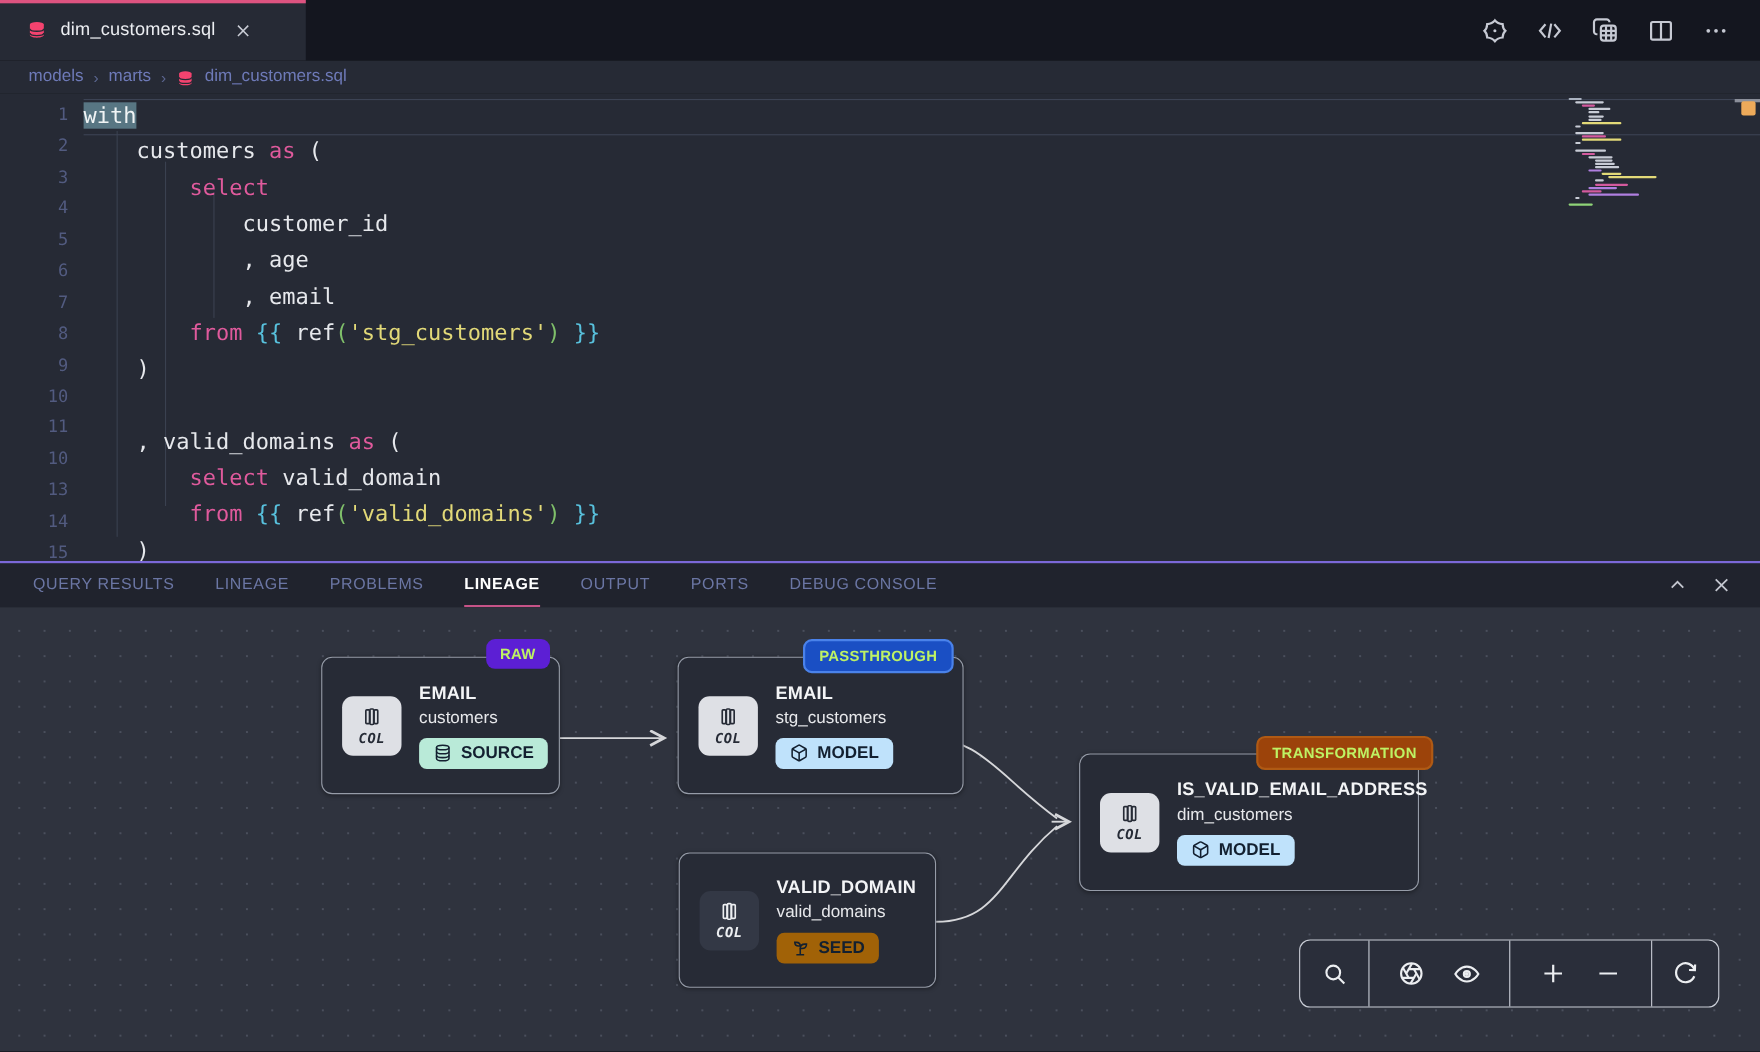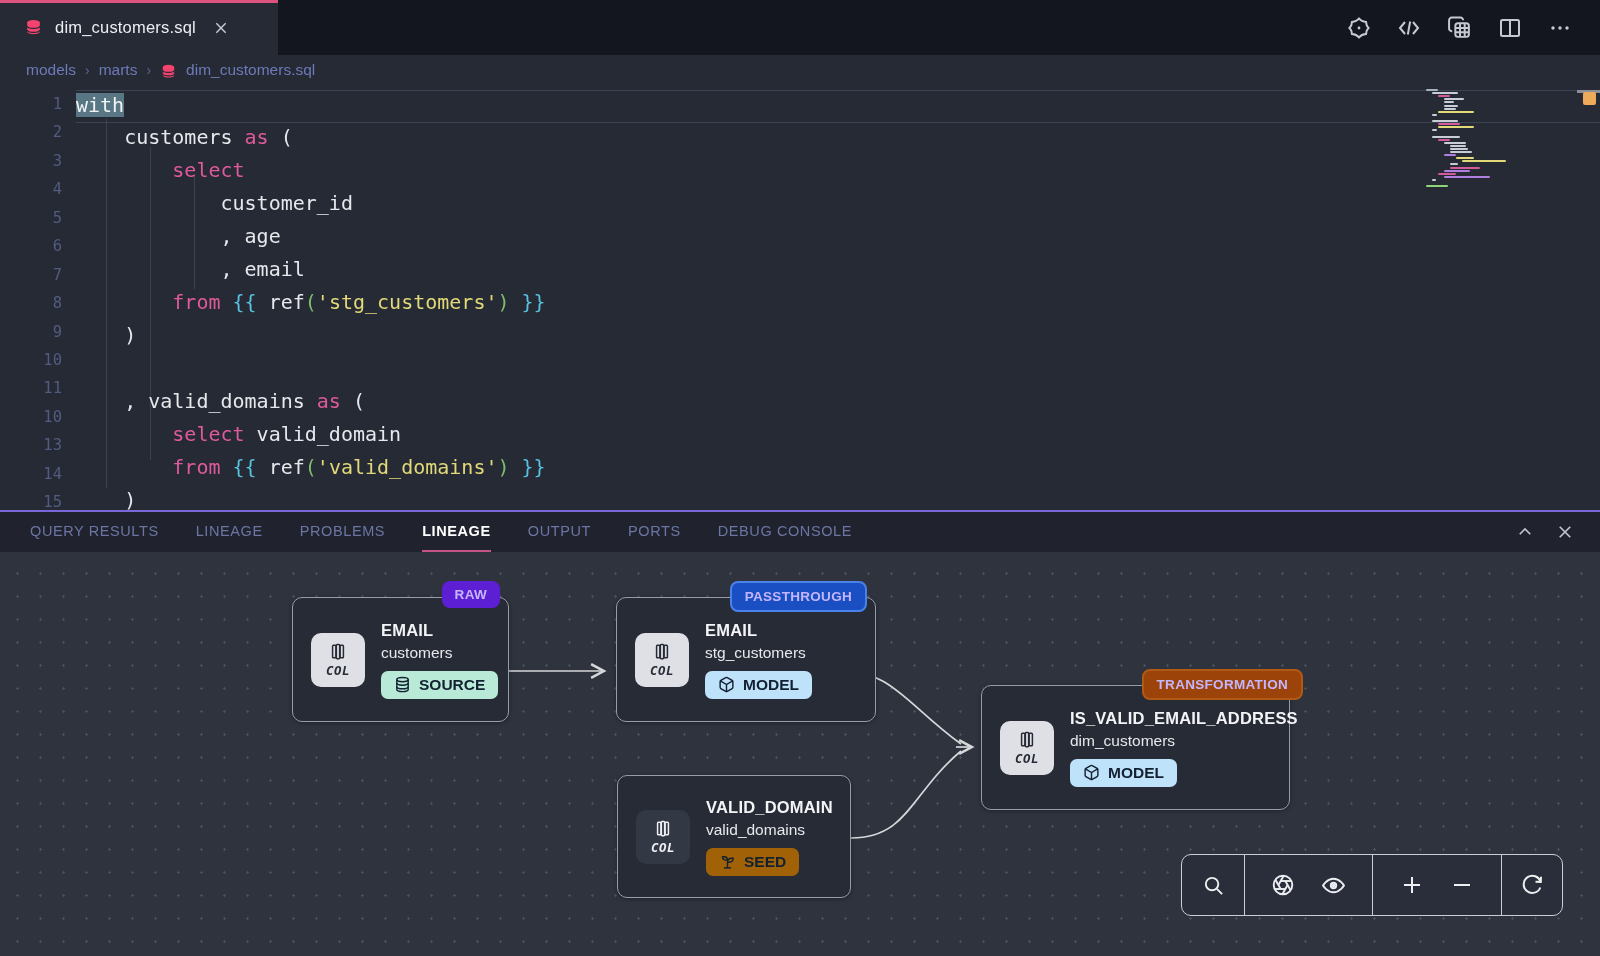--- a/index.html
+++ b/index.html
@@ -66,21 +66,21 @@
   .colbox.dark { background:#333845; color:#edeff2; }
   .colbox .collabel { font-size:12.5px; font-weight:bold; letter-spacing:.5px;font-style:italic; }
   .nodebody { display:flex; flex-direction:column; align-items:flex-start; }
   .ntitle { color:#f3f4f6; font-size:16.5px; font-weight:bold; letter-spacing:.2px; }
   .nsub { color:#e7e8eb; font-size:15.5px; margin-top:4px; }
   .ntag { margin-top:9px; display:inline-flex; align-items:center; gap:8px; padding:5px 13px; border-radius:7px; font-size:15.5px; font-weight:bold; color:#132030; }
   .tag-source { background:#b9ead8; }
   .tag-model { background:#bfe2fb; }
   .tag-seed { background:#a9f0ae; }
 
-  .nbadge { position:absolute; top:-17px; font-size:13.5px; font-weight:bold; letter-spacing:.3px; color:#c4b5fd; padding:6px 13px; border-radius:8px; }
+  .nbadge { position:absolute; top:-17px; font-size:13.5px; font-weight:bold; letter-spacing:.3px; color:#bef264; padding:6px 13px; border-radius:8px; }
   .b-raw { right:8px; background:#5c1fd4; }
   .b-pass { right:8px; background:#1a4fc4; border:2px solid #4a82ea; }
   .b-trans { right:-14px; background:#9c430a; border:2px solid #b05a14; }
 
   .lin-toolbar { position:absolute; left:1181px; top:302px; width:382px; height:62px; background:#2a2e3a; border:1.6px solid #c9cdd6; border-radius:10px; display:flex; align-items:stretch; color:#eceef1; }
   .tb-sec { display:flex; align-items:center; justify-content:space-evenly; }
   .tb-sec + .tb-sec { border-left:1.6px solid #c9cdd6; }
   .tb-s1 { width:62px; } .tb-s2 { width:128px; } .tb-s3 { width:129px; } .tb-s4 { flex:1; }
   .tbtn { display:flex; align-items:center; justify-content:center; cursor:pointer; }
 

